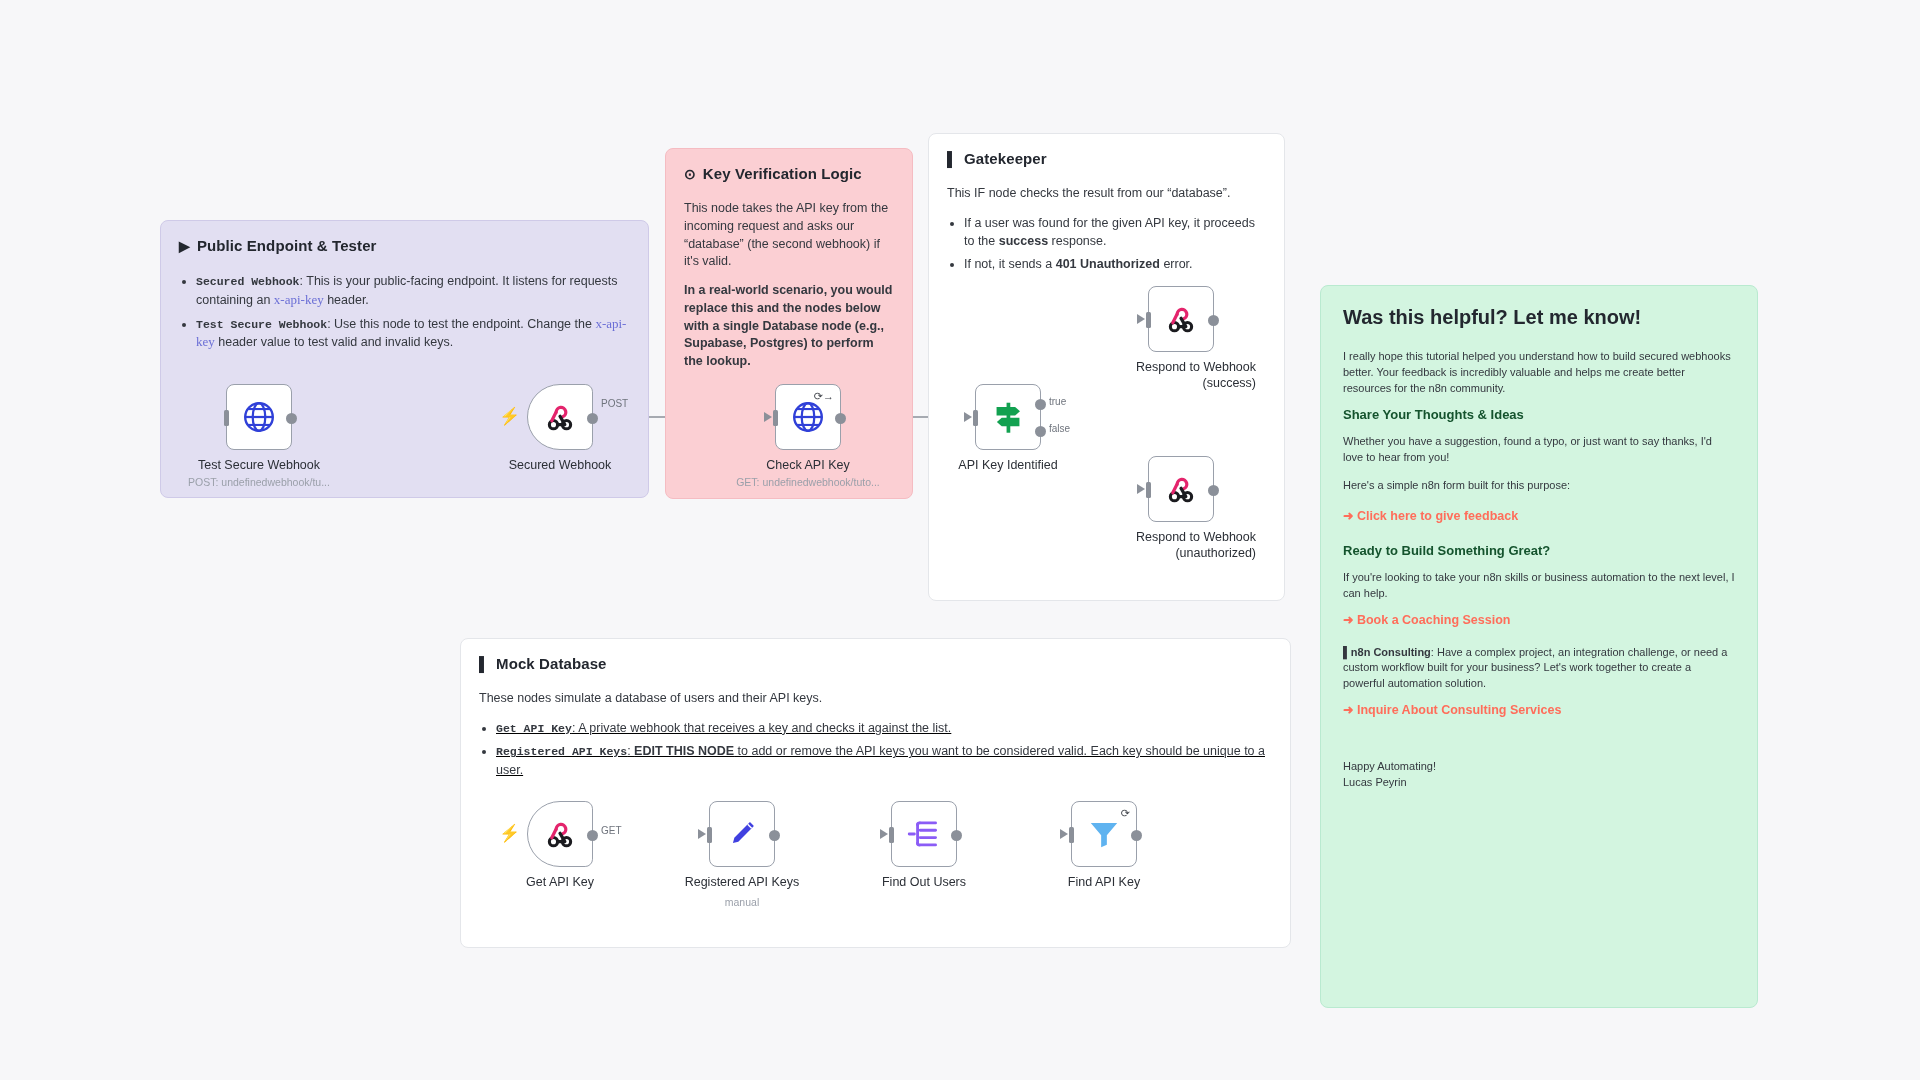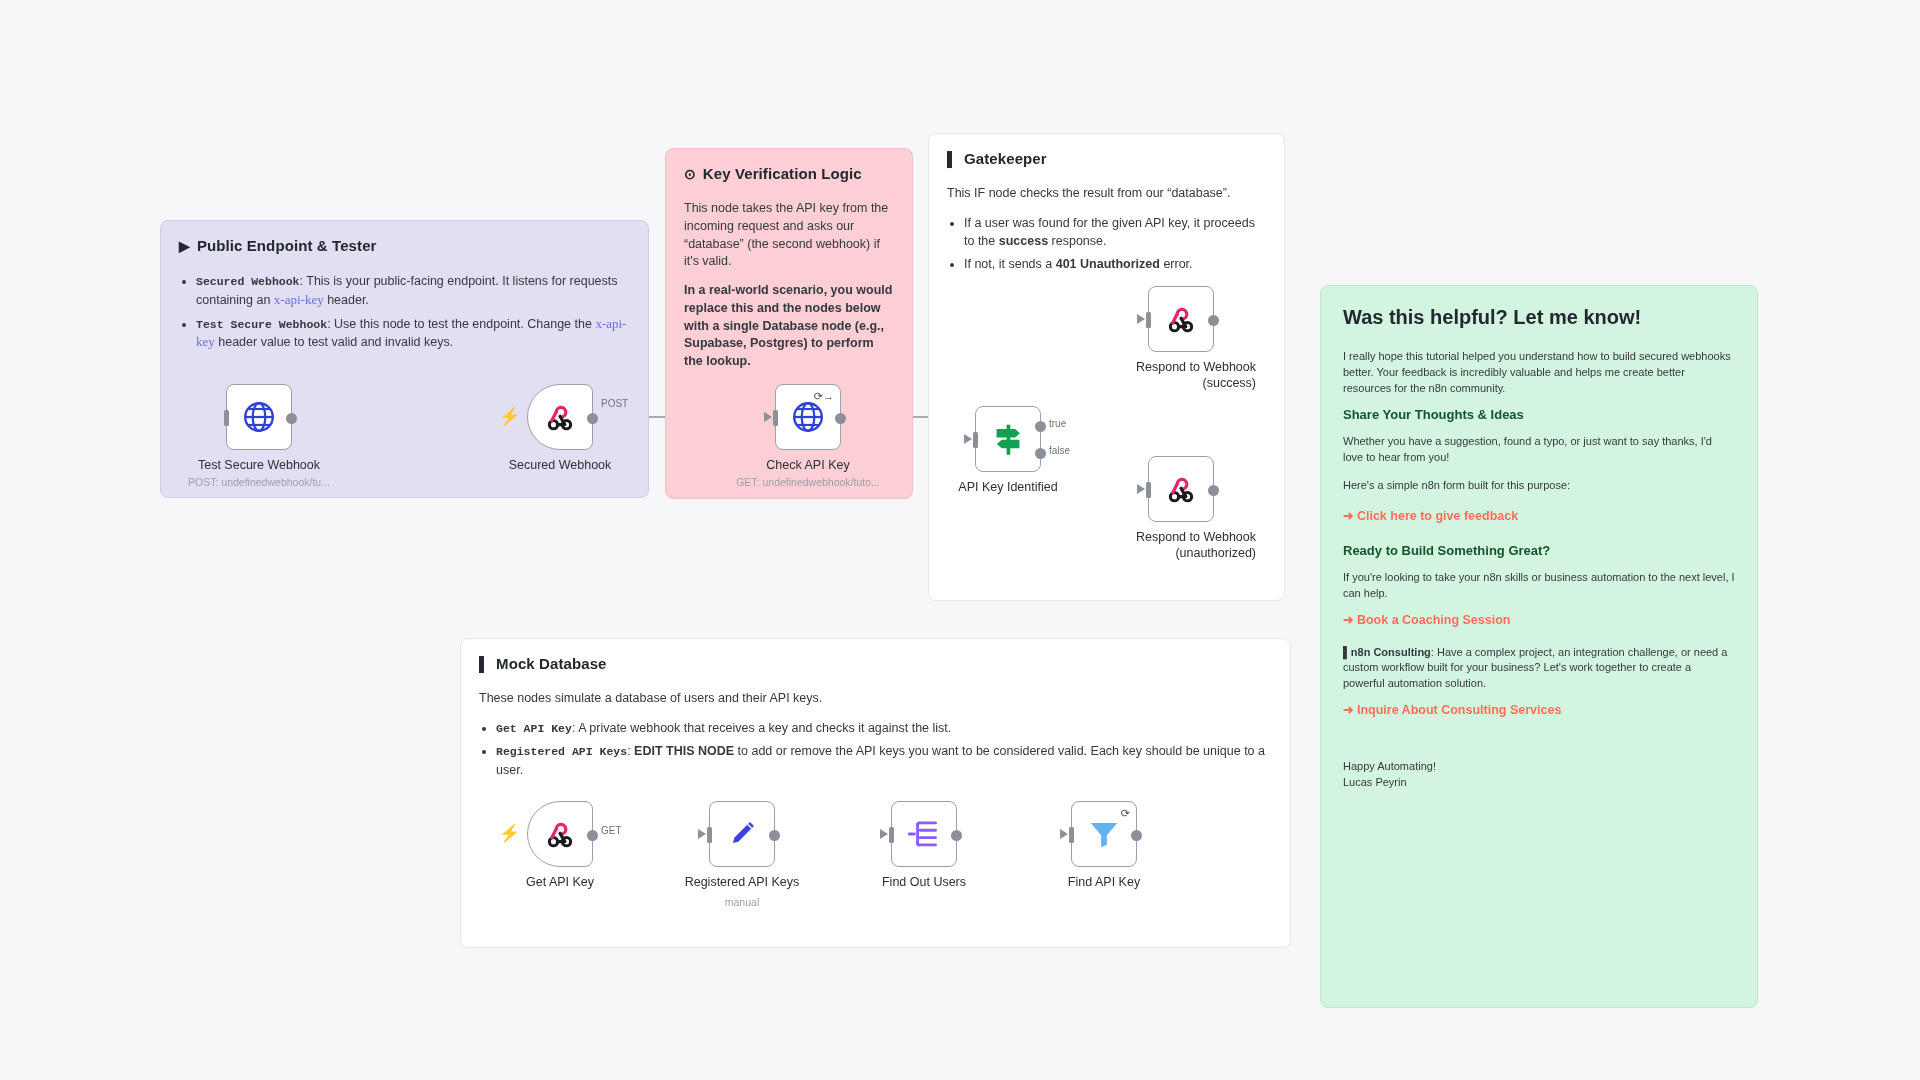--- a/index.html
+++ b/index.html
@@ -144,21 +144,21 @@
       </li>
     </ul>
   </div>
 
   <div class="note note-white" style="left:460px; top:638px; width:831px; height:310px;">
     <div class="note-title">
       <span class="tico">▌</span>
       <span>Mock Database</span>
     </div>
     <p>These nodes simulate a database of users and their API keys.</p>
-    <ul style="">
+    <ul style="text-decoration:underline;">
       <li>
         <span class="mono b">Get API Key</span><span>: A private webhook that receives a key and checks it against the list.</span>
       </li>
       <li>
         <span class="mono b">Registered API Keys</span><span>: </span><span class="b">EDIT THIS NODE</span><span> to add or remove the API keys you want to be considered valid. Each key should be unique to a user.</span>
       </li>
     </ul>
   </div>
 
   <div class="note note-green" style="left:1320px; top:285px; width:438px; height:723px; padding:20px 22px;">
@@ -223,21 +223,21 @@
         <line x1="2.8" y1="12" x2="21.2" y2="12" stroke="#3040d8" stroke-width="1.5"></line>
         <line x1="4.3" y1="6.7" x2="19.7" y2="6.7" stroke="#3040d8" stroke-width="1.4"></line>
         <line x1="4.3" y1="17.3" x2="19.7" y2="17.3" stroke="#3040d8" stroke-width="1.4"></line>
       </svg>
       <div class="dot-out"></div>
     </div>
     <div class="node-label">Check API Key</div>
     <div class="node-sub">GET: undefinedwebhook/tuto...</div>
   </div>
 
-  <div class="node" style="left:975px; top:384px;margin-top:22px;">
+  <div class="node" style="left:975px; top:384px;">
     <div class="node-box">
       <div class="in-port"></div>
       <div class="in-arrow"></div>
       <svg width="40" height="40" viewBox="0 0 28 28">
         <rect x="13" y="4" width="2.6" height="21" fill="#12a150"></rect>
         <path d="M6 7 h13 l3.4 3 -3.4 3 H6 z" fill="#12a150"></path>
         <path d="M22 14.5 H9.6 l-3.4 3 3.4 3 H22 z" fill="#12a150"></path>
       </svg>
       <div class="dot-out t"></div>
       <div class="dot-out f"></div>

